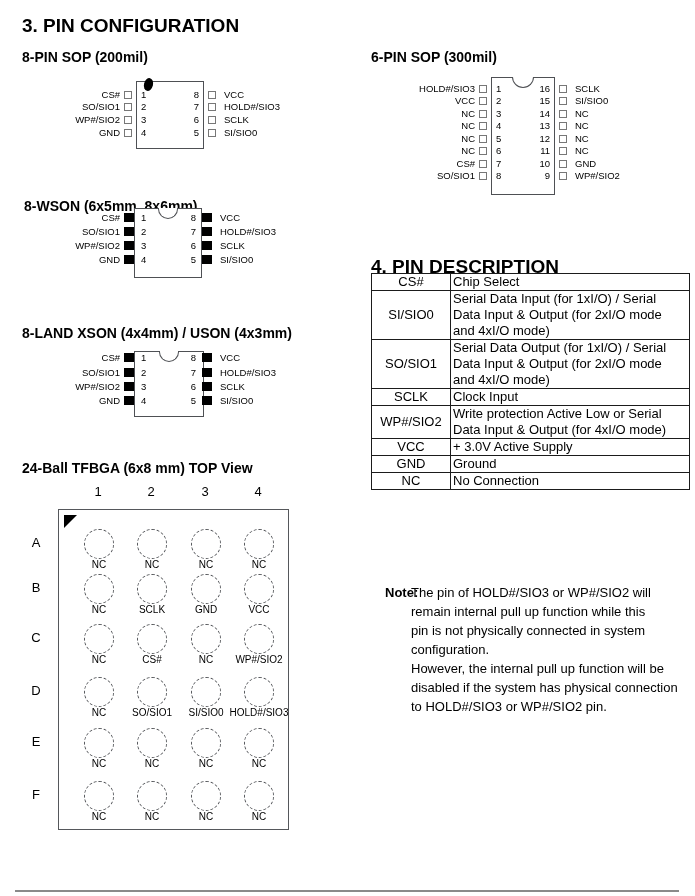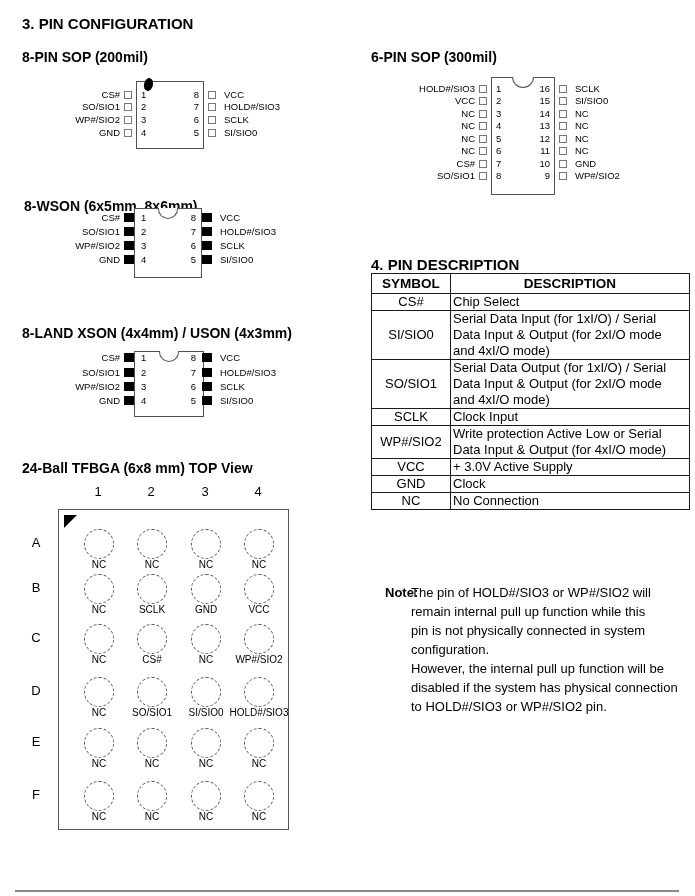--- a/index.html
+++ b/index.html
@@ -2,21 +2,21 @@
 <html><head>
 <meta charset="utf-8">
 <style>
   html,body{margin:0;padding:0}
   body{
     width:695px;height:896px;position:relative;overflow:hidden;
     background:#fff;color:#000;
     font-family:"Liberation Sans", sans-serif;
   }
   h1,h2{margin:0;position:absolute;white-space:nowrap;font-weight:bold}
-  h1{font-size:15px}
+  h1{font-size:19px}
   h2{font-size:14px}
 
   
   .pkg{position:absolute;font-size:9.5px;line-height:1}
   .pkg-body{position:absolute;border:1.5px solid #4e5054;background:#fff;box-sizing:border-box}
   .notch{position:absolute;top:-1.5px;left:50%;transform:translateX(-50%);
          width:20px;height:11px;background:#fff;border:1.5px solid #4e5054;border-top:none;
          border-radius:0 0 11px 11px;box-sizing:border-box}
   .dot{position:absolute;left:7px;top:-4px;width:9px;height:13px;background:#000;
        border-radius:50%;transform:rotate(14deg)}
@@ -395,24 +395,20 @@
       </div>
     <div class="ball" style="left:185px;top:271px">
         <span class="circ"></span>
         <span class="blbl">NC</span>
       </div>
   </div>
 </div>
 
 <table class="pintable">
   <tbody>
-      <tr>
-    <th>SYMBOL</th>
-    <th>DESCRIPTION</th>
-  </tr>
   <tr>
     <td class="sym">CS#</td>
     <td class="desc">Chip Select</td>
   </tr>
   <tr>
     <td class="sym">SI/SIO0</td>
     <td class="desc">Serial Data Input (for 1xI/O) / Serial
 Data Input &amp; Output (for 2xI/O mode
 and 4xI/O mode)</td>
   </tr>
@@ -430,21 +426,21 @@
     <td class="sym">WP#/SIO2</td>
     <td class="desc">Write protection Active Low or Serial
 Data Input &amp; Output (for 4xI/O mode)</td>
   </tr>
   <tr>
     <td class="sym">VCC</td>
     <td class="desc">+ 3.0V Active Supply</td>
   </tr>
   <tr>
     <td class="sym">GND</td>
-    <td class="desc">Clock</td>
+    <td class="desc">Ground</td>
   </tr>
   <tr>
     <td class="sym">NC</td>
     <td class="desc">No Connection</td>
   </tr>
 </tbody>
   </table>
 
 <div class="note">
   <span class="note-label">Note:</span>

